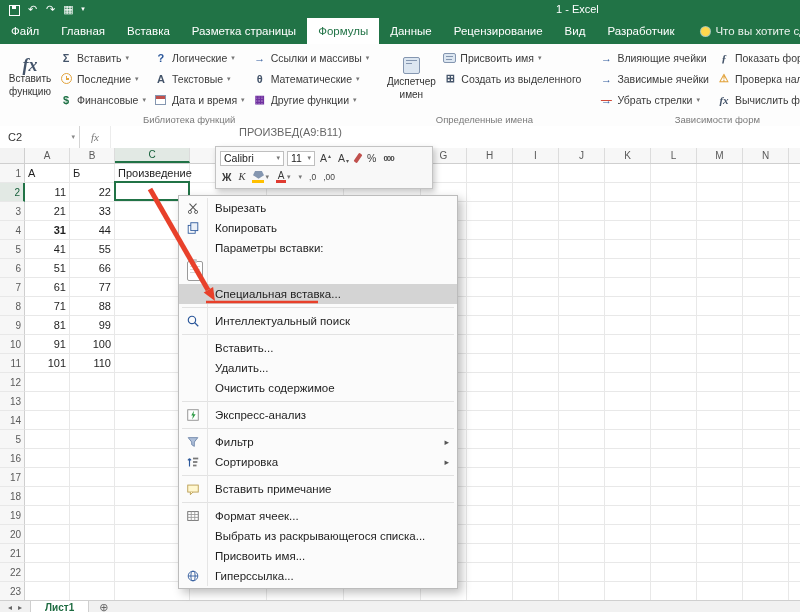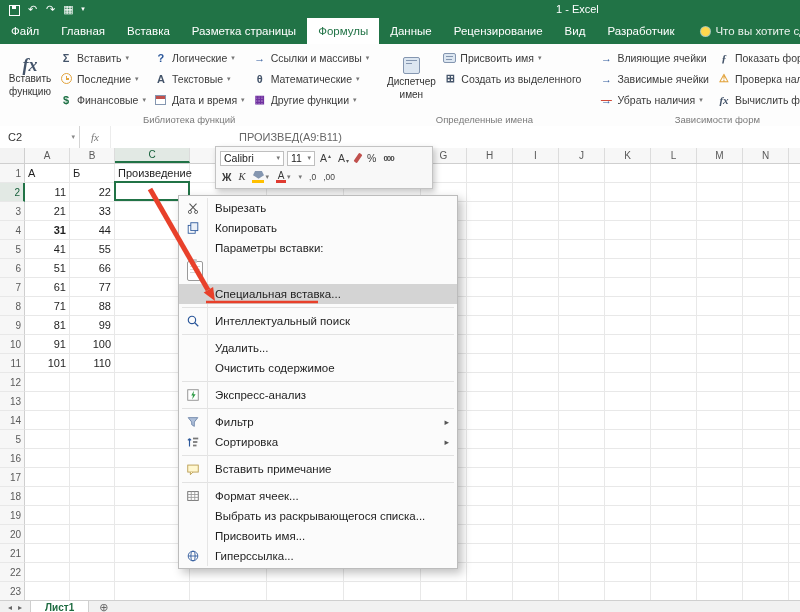--- a/index.html
+++ b/index.html
@@ -48,21 +48,21 @@
   .i-tag.sm{width:11px;height:8px;flex:0 0 11px}
   .i-tag.gray{background:#ececec;border-color:#ababab}
   .i-tag.gray:before,.i-tag.gray:after{background:#ababab}
   .italfx{font-style:italic;font-family:"Liberation Serif",serif}
 
   
   .fbar{position:absolute;left:0;top:126px;width:800px;height:22px;background:#fff;border-bottom:1px solid #d5d5d5;display:flex;align-items:stretch;font-size:11px}
   .namebox{width:80px;border-right:1px solid #d5d5d5;display:flex;align-items:center;padding-left:8px;color:#333;position:relative;box-sizing:border-box}
   .nb-dd{position:absolute;right:4px;font-size:7px;color:#888}
   .fxbtn{width:30px;display:flex;align-items:center;justify-content:center;color:#7a7a7a;font-style:italic;font-family:"Liberation Serif",serif;border-right:1px solid #ececec}
-  .fcontent{flex:1;display:flex;align-items:center;padding-left:128px;color:#666}
+  .fcontent{flex:1;display:flex;align-items:flex-start;padding-left:128px;color:#666}
 
   
   .gridwrap{position:absolute;left:0;top:148px;width:800px;height:452px;background:#fff;overflow:hidden}
   .colhdrs{display:flex;height:15px;background:#f7f7f7;border-bottom:1px solid #cfcfcf}
   .corner{width:25px;flex:0 0 25px;border-right:1px solid #cfcfcf;background:#f3f3f3;box-sizing:border-box}
   .ch{flex:0 0 auto;border-right:1px solid #dcdcdc;display:flex;align-items:center;justify-content:center;font-size:10px;color:#5a5a5a;box-sizing:border-box}
   .ch.sel{background:#e2e9e4;color:#17613c;border-bottom:2px solid #217346}
   .grow{display:flex;height:19px}
   .rh{width:25px;flex:0 0 25px;border-right:1px solid #cfcfcf;border-bottom:1px solid #e8e8e8;background:#f7f7f7;font-size:10px;color:#5a5a5a;display:flex;align-items:center;justify-content:flex-end;padding-right:3px;box-sizing:border-box}
   .rh.sel{background:#e2e9e4;color:#17613c;border-right:2px solid #217346}
@@ -232,21 +232,21 @@
       <div class="sbtn">
         <span class="ric c-blue">→</span>
         <span class="slab">Влияющие ячейки</span>
       </div>
       <div class="sbtn">
         <span class="ric c-blue">→</span>
         <span class="slab">Зависимые ячейки</span>
       </div>
       <div class="sbtn">
         <span class="ric c-blue strike">→</span>
-        <span class="slab">Убрать наличия</span>
+        <span class="slab">Убрать стрелки</span>
         <span class="dd">▾</span>
       </div>
     </div>
     <div class="rcol">
       <div class="sbtn">
         <span class="ric c-slate italfx">ƒ</span>
         <span class="slab">Показать формулы</span>
       </div>
       <div class="sbtn">
         <span class="ric c-amber">⚠</span>
@@ -796,20 +796,23 @@
     <span class="mic">
       <svg width="14" height="14" viewBox="0 0 16 16">
           <circle cx="6.8" cy="6.8" r="4.2" stroke="#2b579a" fill="none" stroke-width="1.3"></circle>
           <path d="M10 10 L14 14" stroke="#2b579a" stroke-width="1.5"></path>
         </svg>
     </span>
     <span>Интеллектуальный поиск</span>
   </div>
   <div class="msep"></div>
   <div class="mi">
+    <span>Вставить...</span>
+  </div>
+  <div class="mi">
     <span>Удалить...</span>
   </div>
   <div class="mi">
     <span>Очистить содержимое</span>
   </div>
   <div class="msep"></div>
   <div class="mi">
     <span class="mic">
       <svg width="14" height="14" viewBox="0 0 16 16">
           <rect x="2" y="2" width="12" height="12" fill="#fff" stroke="#8a8a8a"></rect>

